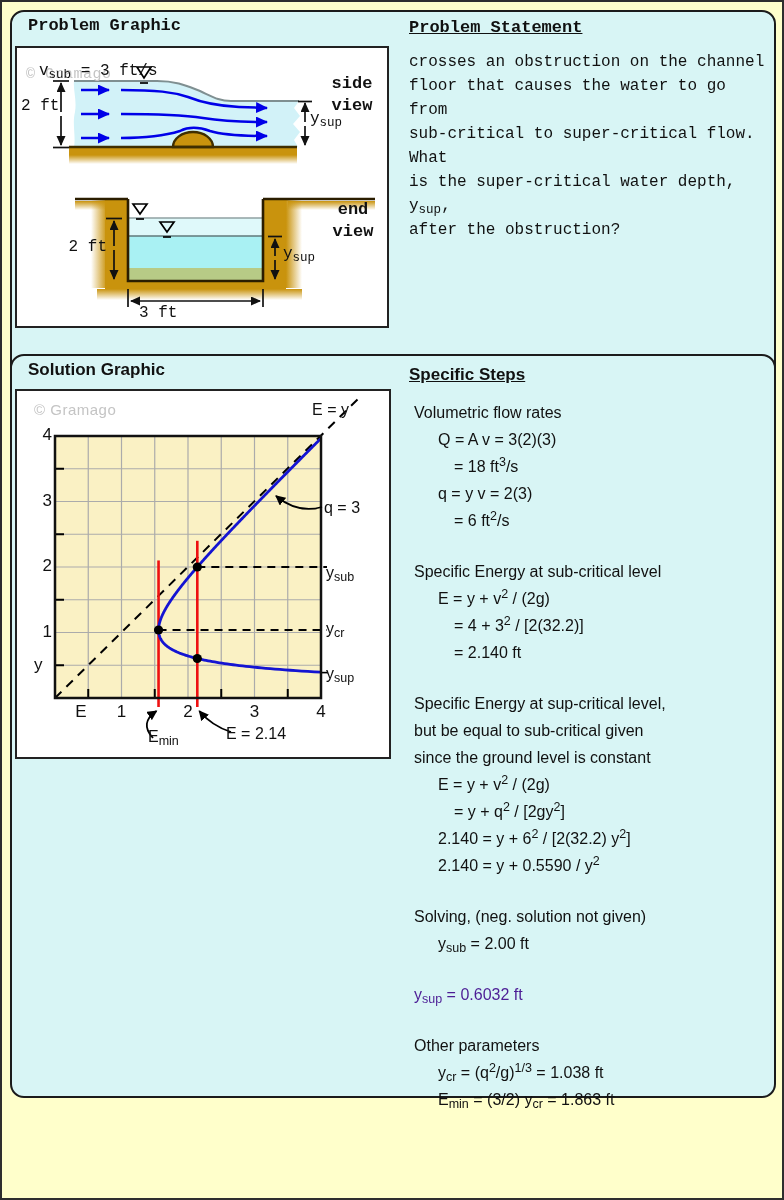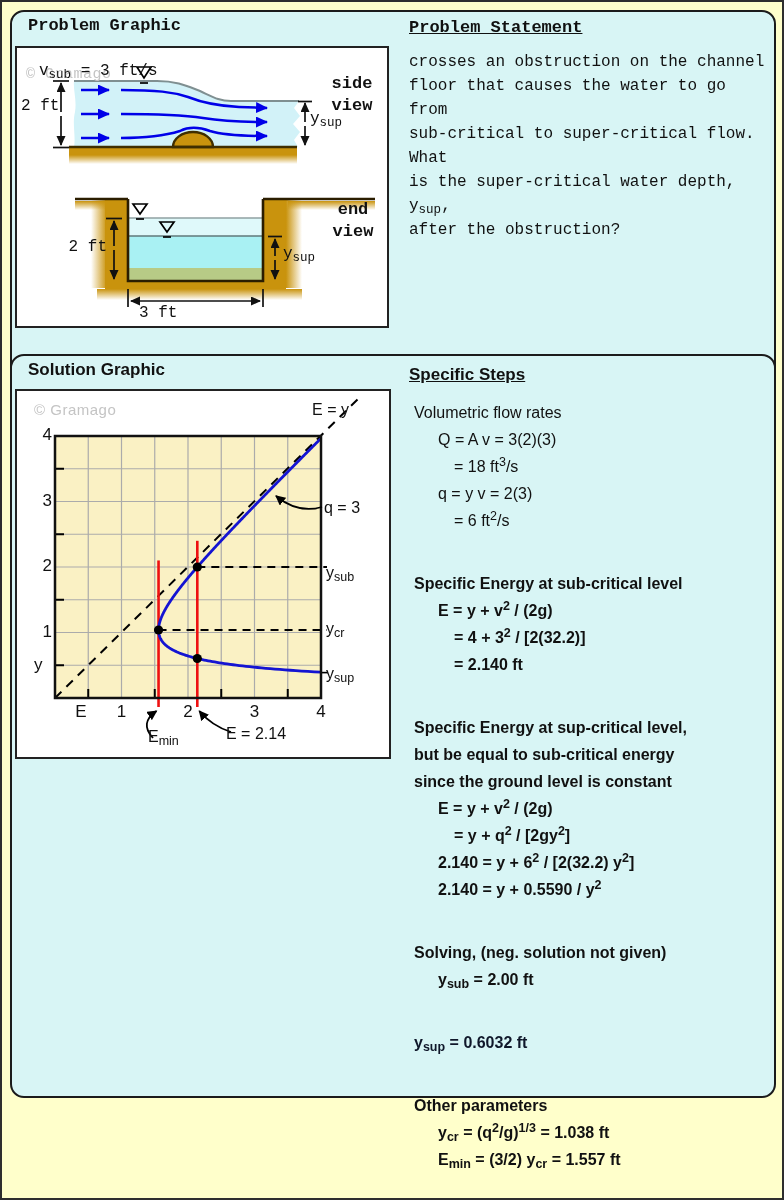--- a/index.html
+++ b/index.html
@@ -11,21 +11,21 @@
   #problem-panel{top:8px;height:406px;font-family:Liberation Mono, monospace;}
   #solution-panel{top:352px;height:744px;}
   .panel-title{position:absolute;left:16px;top:4px;font-size:17px;font-weight:bold;white-space:nowrap;}
   .gbox{position:absolute;background:var(--box-bg,#fff);border:2px solid #222;box-sizing:border-box;}
   #problem-box{left:3px;top:34px;width:374px;height:282px;}
   #chart-box{left:3px;top:33px;width:376px;height:370px;}
   .watermark{position:absolute;font-size:15px;color:var(--watermark,#C4C4C4);letter-spacing:.5px;white-space:nowrap;z-index:1;}
   .rcol-head{position:absolute;left:397px;font-size:17px;font-weight:bold;text-decoration:underline;white-space:nowrap;}
   #statement-lines{position:absolute;left:397px;top:38px;width:364px;font-size:16px;line-height:24px;}
   #steps{position:absolute;left:402px;top:43px;width:366px;font-size:16px;line-height:27px;}
-  .step-section + .step-section{margin-top:36px;font-weight:bold;}
+  .step-section + .step-section{margin-top:24px;}
   .step-line.ind1{padding-left:24px;}
   .step-line.ind2{padding-left:40px;}
   sub{font-size:12.5px;vertical-align:-3px;line-height:0;}
   sup{font-size:12.5px;vertical-align:6px;line-height:0;}
   .lab{position:absolute;font-size:16px;white-space:nowrap;z-index:2;}
   .lab.bold{font-weight:bold;font-size:17px;}
   .tick{position:absolute;font-size:17px;z-index:2;}
   .ytick{left:11px;width:24px;text-align:right;}
   .xtick{top:311px;width:24px;text-align:center;}
   svg{position:absolute;left:0;}
@@ -236,34 +236,34 @@
           <div class="step-line ind2"><span>= 6 ft</span><sup>2</sup><span>/s</span></div>
         </div>
         <div class="step-section">
           <div class="step-line ind0"><span>Specific Energy at sub-critical level</span></div>
           <div class="step-line ind1"><span>E = y + v</span><sup>2</sup><span> / (2g)</span></div>
           <div class="step-line ind2"><span>= 4 + 3</span><sup>2</sup><span> / [2(32.2)]</span></div>
           <div class="step-line ind2"><span>= 2.140 ft</span></div>
         </div>
         <div class="step-section">
           <div class="step-line ind0"><span>Specific Energy at sup-critical level,</span></div>
-          <div class="step-line ind0"><span>but be equal to sub-critical energy</span></div>
+          <div class="step-line ind0"><span>but be equal to sub-critical given</span></div>
           <div class="step-line ind0"><span>since the ground level is constant</span></div>
           <div class="step-line ind1"><span>E = y + v</span><sup>2</sup><span> / (2g)</span></div>
           <div class="step-line ind2"><span>= y + q</span><sup>2</sup><span> / [2gy</span><sup>2</sup><span>]</span></div>
           <div class="step-line ind1"><span>2.140 = y + 6</span><sup>2</sup><span> / [2(32.2) y</span><sup>2</sup><span>]</span></div>
           <div class="step-line ind1"><span>2.140 = y + 0.5590 / y</span><sup>2</sup></div>
         </div>
         <div class="step-section">
           <div class="step-line ind0"><span>Solving, (neg. solution not given)</span></div>
           <div class="step-line ind1"><span>y</span><sub>sub</sub><span> = 2.00 ft</span></div>
         </div>
-        <div class="step-section" style="color: #0f172a;">
+        <div class="step-section" style="color: #4c1d95;">
           <div class="step-line ind0"><span>y</span><sub>sup</sub><span> = 0.6032 ft</span></div>
         </div>
         <div class="step-section">
           <div class="step-line ind0"><span>Other parameters</span></div>
           <div class="step-line ind1"><span>y</span><sub>cr</sub><span> = (q</span><sup>2</sup><span>/g)</span><sup>1/3</sup><span> = 1.038 ft</span></div>
-          <div class="step-line ind1"><span>E</span><sub>min</sub><span> = (3/2) y</span><sub>cr</sub><span> = 1.557 ft</span></div>
+          <div class="step-line ind1"><span>E</span><sub>min</sub><span> = (3/2) y</span><sub>cr</sub><span> = 1.863 ft</span></div>
         </div>
       </div>
   </section>
 </div>
 
 </body></html>

